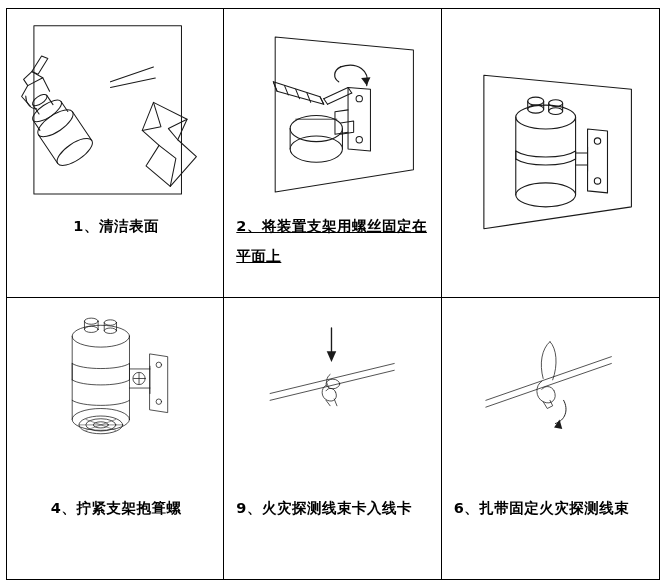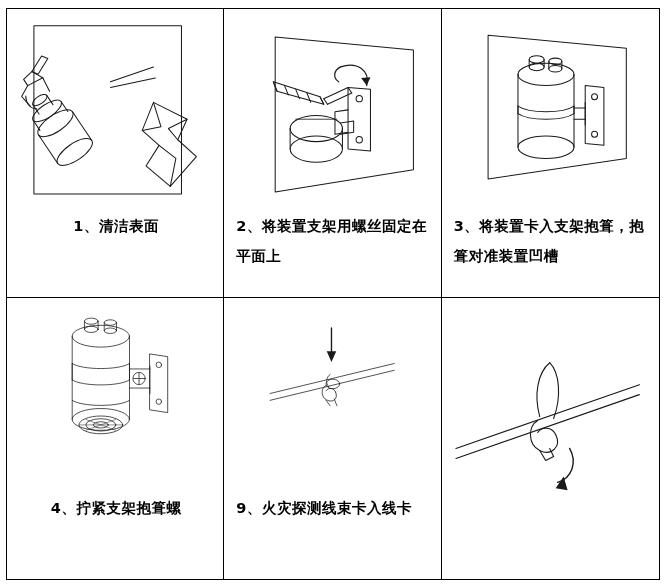--- a/index.html
+++ b/index.html
@@ -59,21 +59,21 @@
     padding: 4px 10px 10px 12px;
     font-size: 14.5px;
     line-height: 30px;
     letter-spacing: 0.5px;
     font-family: "DejaVu Sans", "Liberation Sans", sans-serif;
     font-weight: bold;
     color: #000;
   }
   .caption.center { text-align: center; }
   .cap-r1 { min-height: 76px; }
-  .cap-r1.two-line { min-height: 76px; }
+  .cap-r1.two-line { min-height: 76px; text-decoration: underline; }
   .cap-r2 { min-height: 76px; }
 </style>
 </head>
 <body>
 
 <div class="sheet">
   <div class="grid">
 
     <div class="cell col1 row1">
       <div class="art">
@@ -179,21 +179,20 @@
             <ellipse cx="94" cy="54" rx="8" ry="4"></ellipse>
             <ellipse cx="114" cy="64" rx="7" ry="3.4"></ellipse>
             <path d="M107 64 L107 56 M121 64 L121 56"></path>
             <ellipse cx="114" cy="56" rx="7" ry="3.4"></ellipse>
 
             <path d="M134 106 L146 106 M134 118 L146 118"></path>
             <path d="M146 100 L146 124"></path>
           </g>
         </svg>
       </div>
-      <div class="caption cap-r1 two-line">3、将装置卡入支架抱箿，抱箿对准装置凹槽</div>
     </div>
 
     <div class="cell col1 row2">
       <div class="art">
         <svg viewBox="0 0 218 280" preserveAspectRatio="xMidYMid meet">
           <g fill="none" stroke="#1a1a1a" stroke-width="1.1" stroke-linejoin="round" stroke-linecap="round">
 
             <ellipse cx="88" cy="56" rx="42" ry="16"></ellipse>
             <path d="M46 56 L46 178"></path>
             <path d="M130 56 L130 178"></path>
@@ -271,16 +270,17 @@
             <path d="M108 64 C 96 74, 92 96, 98 118"></path>
             <path d="M108 64 C 118 74, 120 98, 112 120"></path>
 
             <path d="M98 152 L104 162 L112 158 L108 150"></path>
 
             <path d="M128 150 C 136 164, 130 180, 116 184" stroke-width="1.4"></path>
             <path d="M122 178 L114 190 L126 192 Z" fill="#1a1a1a" stroke="none"></path>
           </g>
         </svg>
       </div>
+      <div class="caption cap-r2">6、扎带固定火灾探测线束</div>
     </div>
 
   </div>
 </div>
 
 </body></html>

